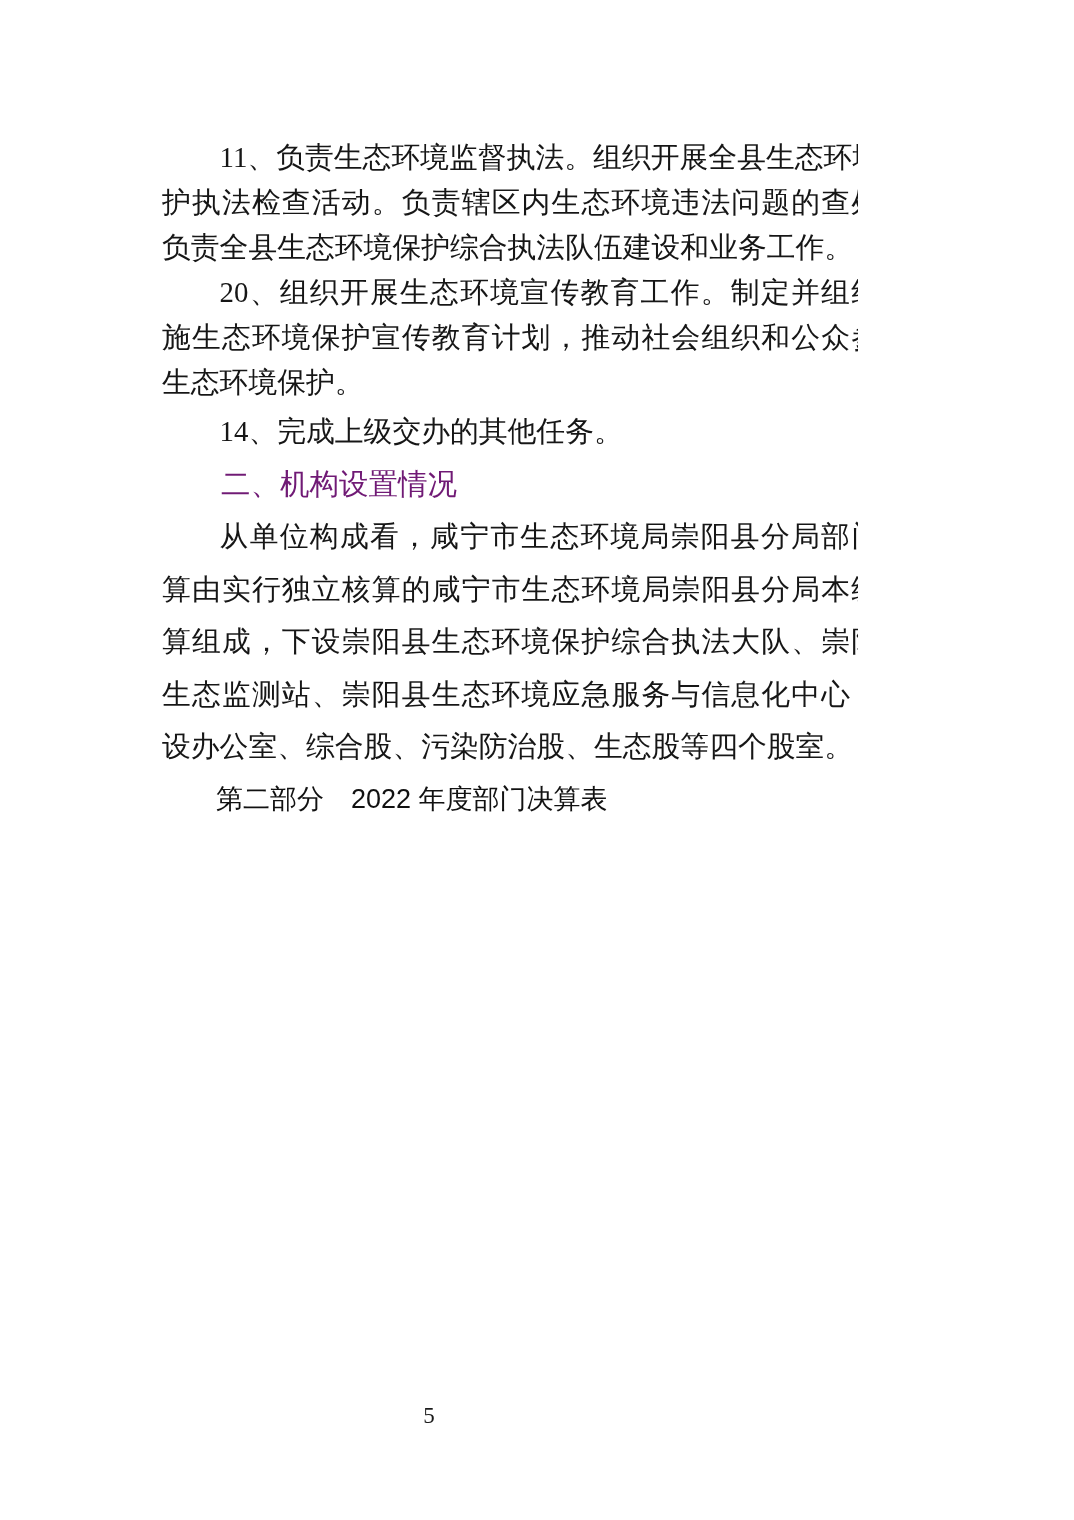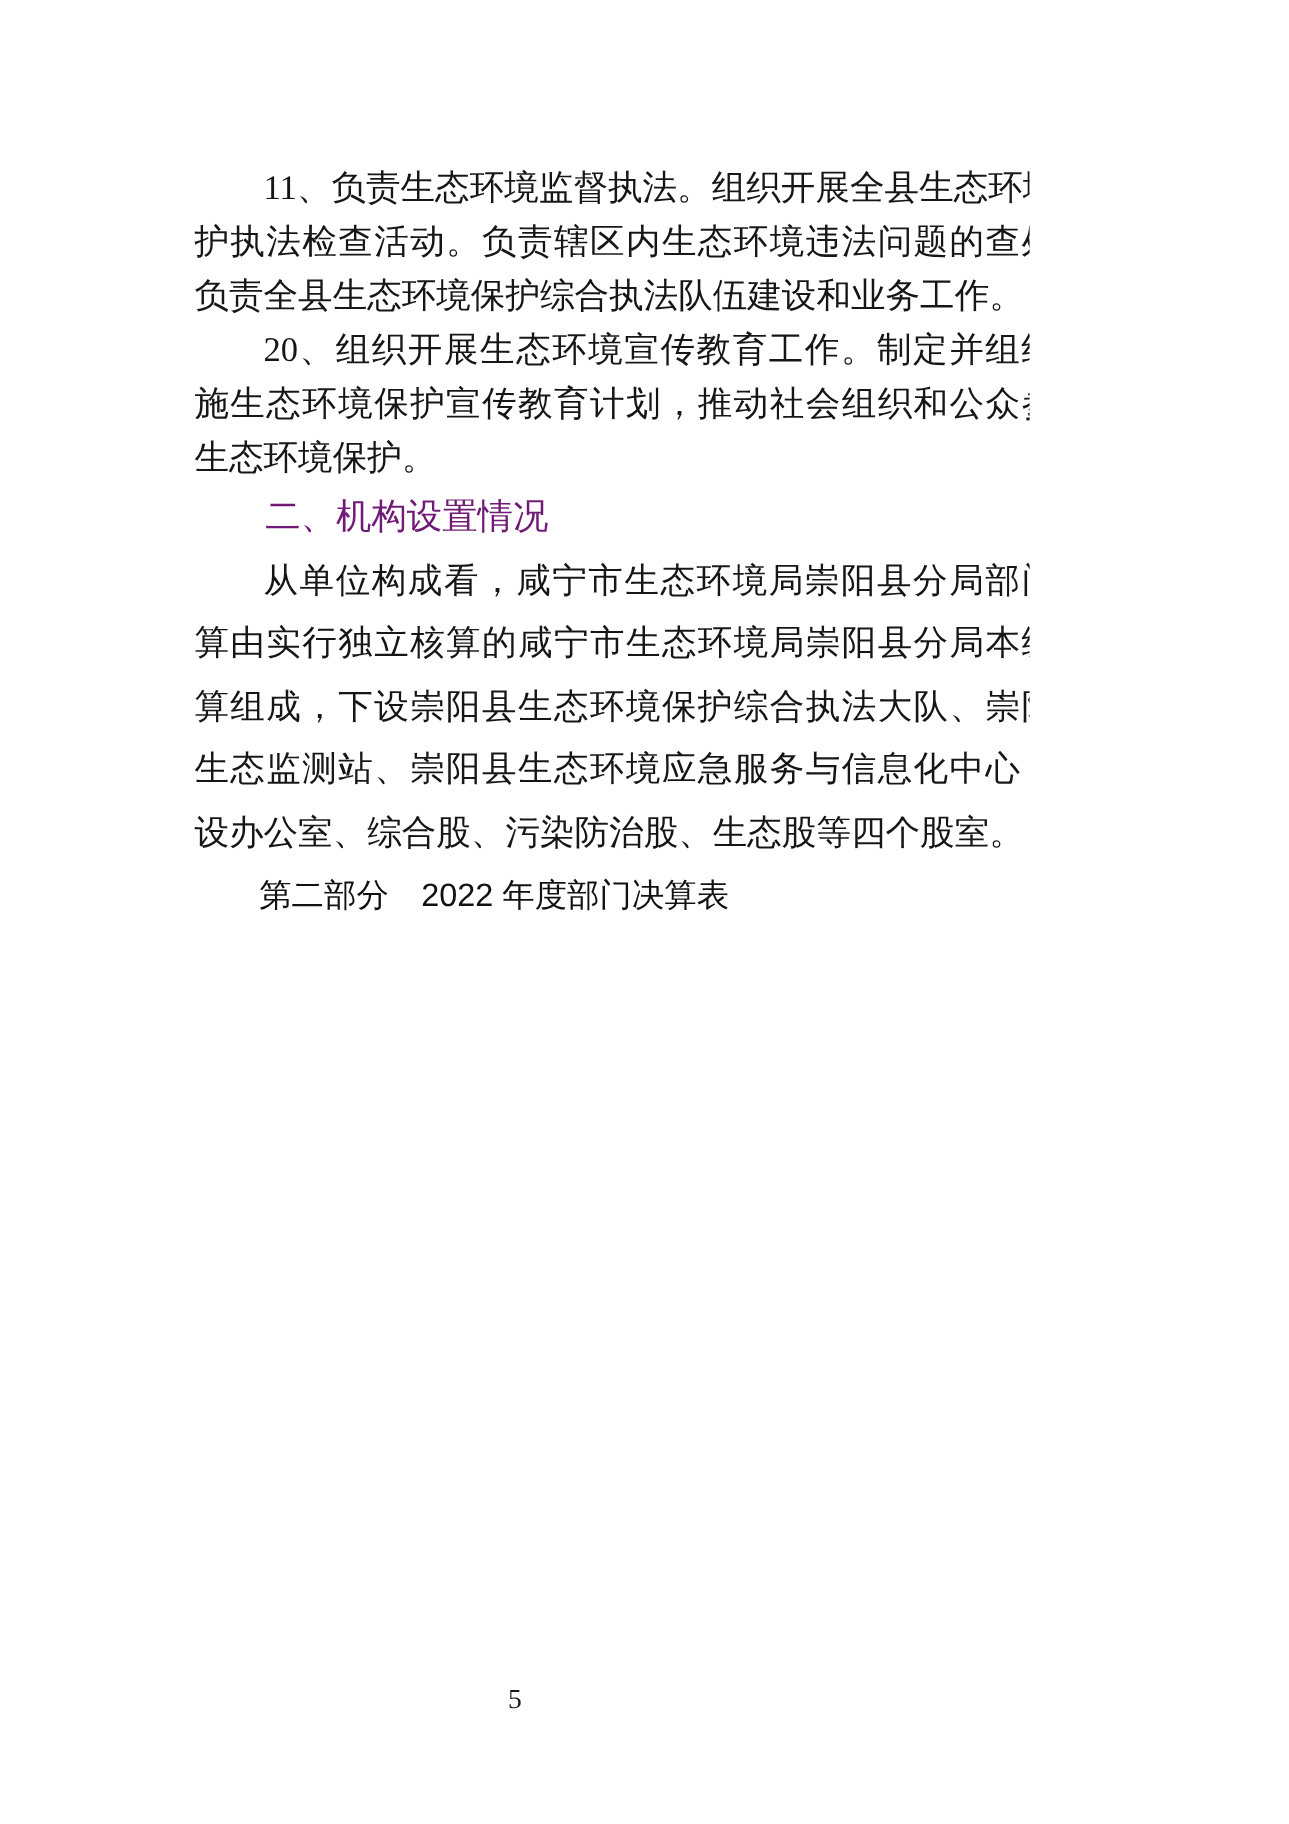--- a/index.html
+++ b/index.html
@@ -68,20 +68,21 @@
 
 <div class="page">
   <div class="content">
 
     <section class="sec-a">
       <p>11、负责生态环境监督执法。组织开展全县生态环境保护执法检查活动。负责辖区内生态环境违法问题的查处。负责全县生态环境保护综合执法队伍建设和业务工作。</p>
       <p>20、组织开展生态环境宣传教育工作。制定并组织实施生态环境保护宣传教育计划，推动社会组织和公众参与生态环境保护。</p>
     </section>
 
     <section class="sec-b">
+      <p>14、完成上级交办的其他任务。</p>
       <h2 class="heading">二、机构设置情况</h2>
       <p>从单位构成看，咸宁市生态环境局崇阳县分局部门决算由实行独立核算的咸宁市生态环境局崇阳县分局本级决算组成，下设崇阳县生态环境保护综合执法大队、崇阳县生态监测站、崇阳县生态环境应急服务与信息化中心，内设办公室、综合股、污染防治股、生态股等四个股室。</p>
       <h1 class="part-heading">第二部分　2022 年度部门决算表</h1>
     </section>
 
   </div>
 
   <div class="page-number">5</div>
 </div>
 

